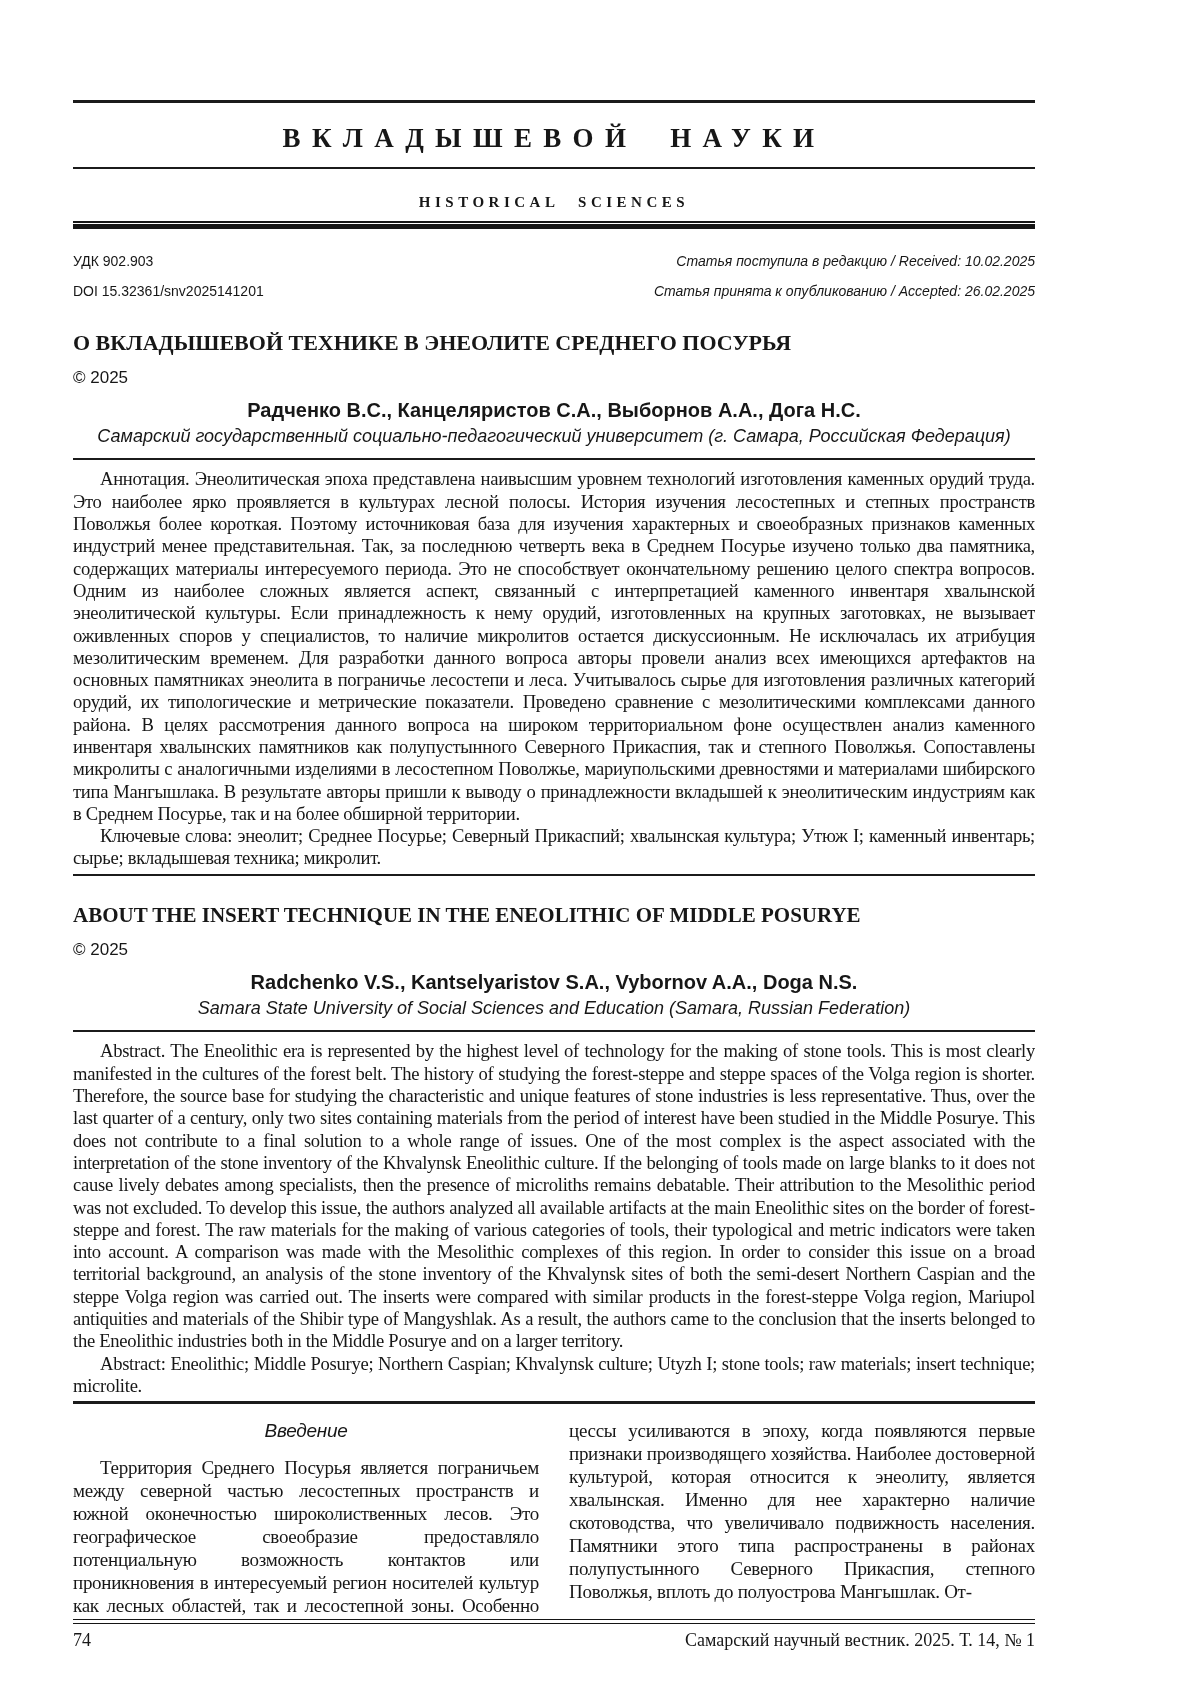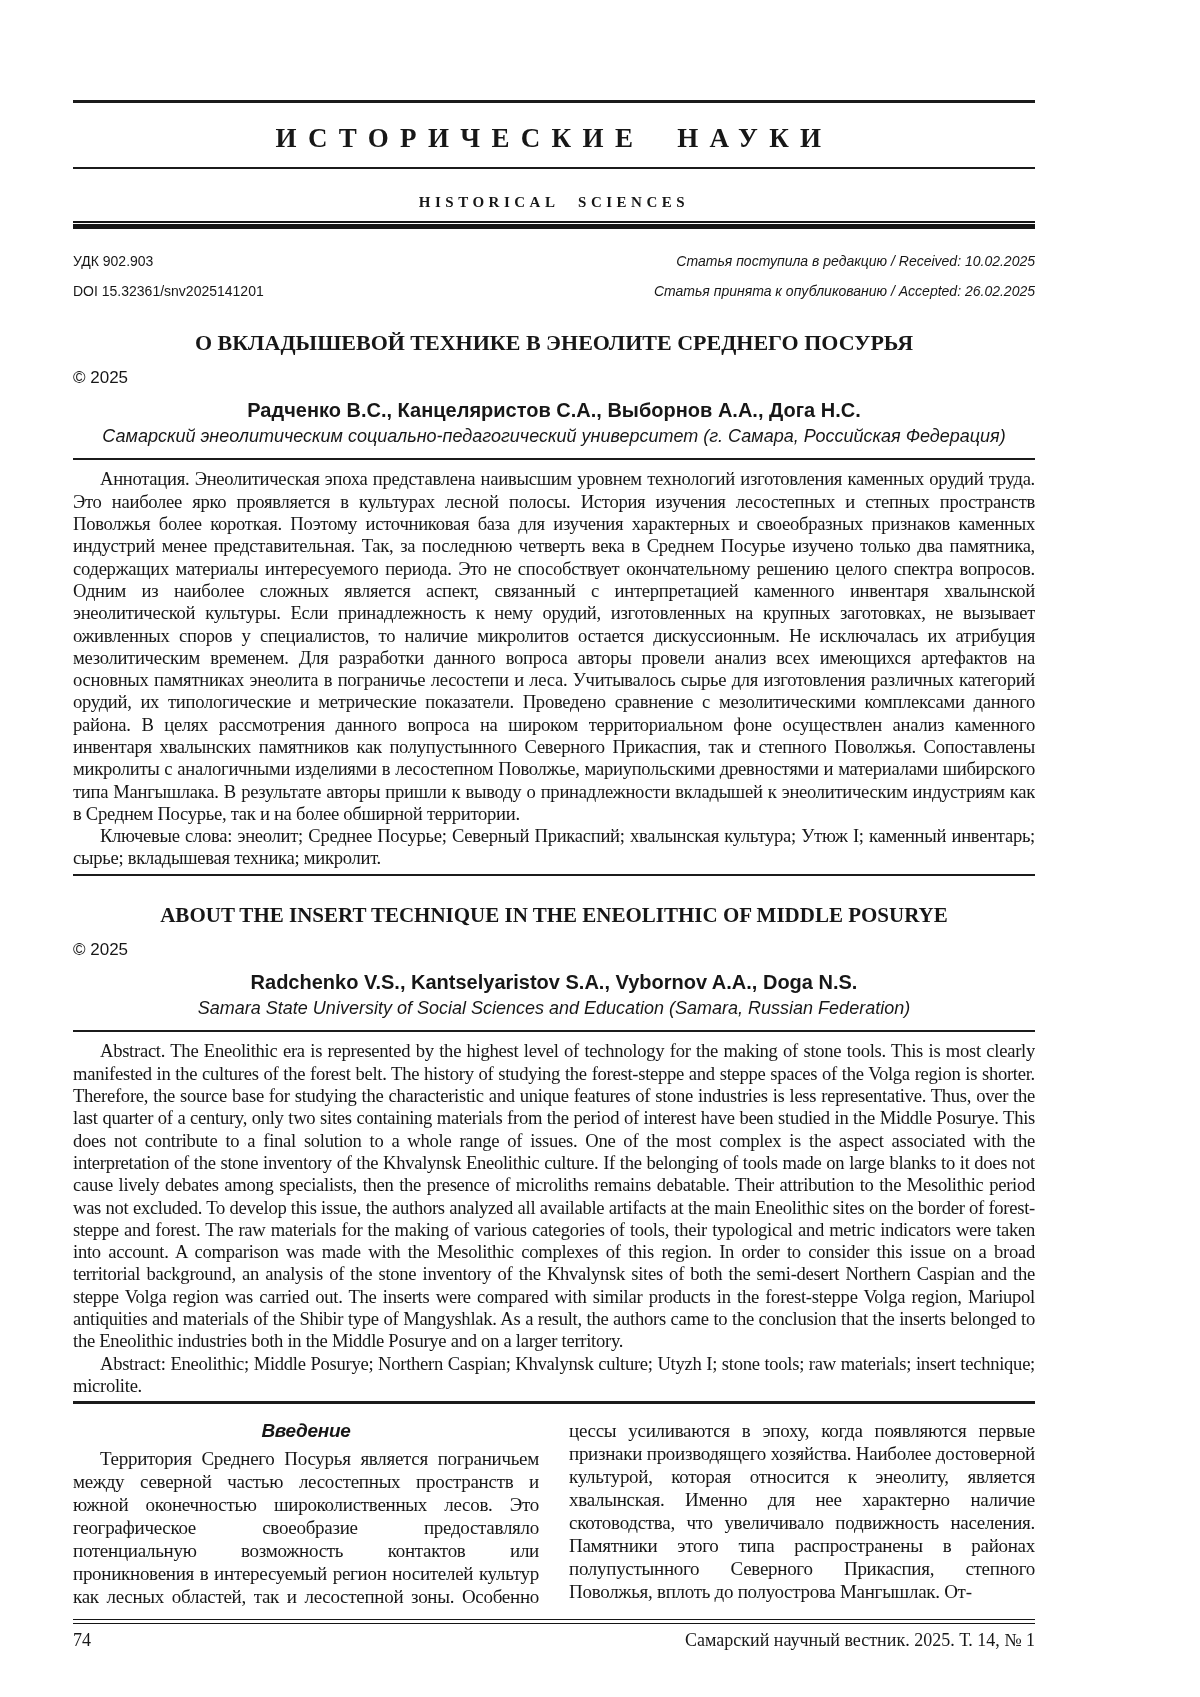--- a/index.html
+++ b/index.html
@@ -37,78 +37,78 @@
     letter-spacing:0.30em; word-spacing:0.75em;
   }
 
   
   .meta { margin-top:17px; display:flex; justify-content:space-between;
           font-family:"Liberation Sans","DejaVu Sans",sans-serif; font-size:14px; }
   .meta-left  div { line-height:30px; }
   .meta-right div { line-height:30px; text-align:right; font-style:italic; }
 
   
-  .art-title { margin-top:24px; text-align:center; font-weight:bold; font-size:22px; line-height:1.2; }
+  .art-title { margin-top:24px; font-weight:bold; font-size:22px; line-height:1.2; }
   .art-title.en { margin-top:27px; font-size:21px; }
   .copyright { margin-top:12px; font-family:"Liberation Sans","DejaVu Sans",sans-serif; font-size:17px; }
   .authors   { margin-top:11px; text-align:center; font-weight:bold; font-size:20px;
                font-family:"Liberation Sans","DejaVu Sans",sans-serif; }
   .affil     { margin-top:4px; text-align:center; font-style:italic; font-size:18px;
                font-family:"Liberation Sans","DejaVu Sans",sans-serif; }
   .pre-abs-rule { margin-top:11px; }
 
   
   .abs-block { margin-top:8px; text-align:justify;
                font-size:18.6px; line-height:22.3px; letter-spacing:-0.015em; }
   .abs-block p { text-indent:27px; }
   .lead-i { }
   .post-abs-rule { margin-top:4px; height:2.5px; }
 
   
   .columns { margin-top:15px; display:flex; gap:30px;
              font-size:19px; line-height:23px; text-align:justify; letter-spacing:-0.015em; }
   .col { flex:1 1 0; }
-  .intro-heading { text-align:center; font-style:italic; font-weight:700; font-size:19px;
-                   font-family:"Liberation Sans","DejaVu Sans",sans-serif; margin-bottom:5px; }
+  .intro-heading { text-align:center; font-style:italic; font-weight:400; font-size:19px;
+                   font-family:"Liberation Sans","DejaVu Sans",sans-serif; margin-bottom:14px; }
   .col-left p { text-indent:27px; }
 
   
   .footer { position:absolute; left:73px; top:1619px; width:962px; }
   .footer-rule { height:4.5px; background:transparent;
                  border-top:1.5px solid #151515; border-bottom:1.5px solid #151515; }
   .footer-row { margin-top:6px; display:flex; justify-content:space-between;
                 font-size:18px; }
 </style>
 </head>
 <body>
 
 <div class="page">
   <div class="main">
 
     <div class="rule rule-top"></div>
-    <div class="banner-ru">ИСТОРИЧЕСКИЕ НАУКИ</div>
+    <div class="banner-ru">ВКЛАДЫШЕВОЙ НАУКИ</div>
     <div class="rule rule-mid"></div>
     <div class="banner-en">HISTORICAL SCIENCES</div>
     <div class="rule-thick"></div>
 
     <div class="meta">
       <div class="meta-left">
         <div>УДК 902.903</div>
         <div>DOI 15.32361/snv2025141201</div>
       </div>
       <div class="meta-right">
         <div>Статья поступила в редакцию / Received: 10.02.2025</div>
         <div>Статья принята к опубликованию / Accepted: 26.02.2025</div>
       </div>
     </div>
 
     <div class="art-title">О ВКЛАДЫШЕВОЙ ТЕХНИКЕ В ЭНЕОЛИТЕ СРЕДНЕГО ПОСУРЬЯ</div>
     <div class="copyright">© 2025</div>
     <div class="authors">Радченко В.С., Канцеляристов С.А., Выборнов А.А., Дога Н.С.</div>
-    <div class="affil">Самарский энеолитическим социально-педагогический университет (г. Самара, Российская Федерация)</div>
+    <div class="affil">Самарский государственный социально-педагогический университет (г. Самара, Российская Федерация)</div>
 
     <div class="rule rule-thin pre-abs-rule"></div>
     <div class="abs-block">
       <p><span class="lead-i">Аннотация</span><span>. Энеолитическая эпоха представлена наивысшим уровнем технологий изготовления каменных орудий труда. Это наиболее ярко проявляется в культурах лесной полосы. История изучения лесостепных и степных пространств Поволжья более короткая. Поэтому источниковая база для изучения характерных и своеобразных признаков каменных индустрий менее представительная. Так, за последнюю четверть века в Среднем Посурье изучено только два памятника, содержащих материалы интересуемого периода. Это не способствует окончательному решению целого спектра вопросов. Одним из наиболее сложных является аспект, связанный с интерпретацией каменного инвентаря хвалынской энеолитической культуры. Если принадлежность к нему орудий, изготовленных на крупных заготовках, не вызывает оживленных споров у специалистов, то наличие микролитов остается дискуссионным. Не исключалась их атрибуция мезолитическим временем. Для разработки данного вопроса авторы провели анализ всех имеющихся артефактов на основных памятниках энеолита в пограничье лесостепи и леса. Учитывалось сырье для изготовления различных категорий орудий, их типологические и метрические показатели. Проведено сравнение с мезолитическими комплексами данного района. В целях рассмотрения данного вопроса на широком территориальном фоне осуществлен анализ каменного инвентаря хвалынских памятников как полупустынного Северного Прикаспия, так и степного Поволжья. Сопоставлены микролиты с аналогичными изделиями в лесостепном Поволжье, мариупольскими древностями и материалами шибирского типа Мангышлака. В результате авторы пришли к выводу о принадлежности вкладышей к энеолитическим индустриям как в Среднем Посурье, так и на более обширной территории.</span></p>
       <p><span class="lead-i">Ключевые слова</span><span>: энеолит; Среднее Посурье; Северный Прикаспий; хвалынская культура; Утюж I; каменный инвентарь; сырье; вкладышевая техника; микролит.</span></p>
     </div>
     <div class="rule post-abs-rule"></div>
 
     <div class="art-title en">ABOUT THE INSERT TECHNIQUE IN THE ENEOLITHIC OF MIDDLE POSURYE</div>
     <div class="copyright">© 2025</div>

